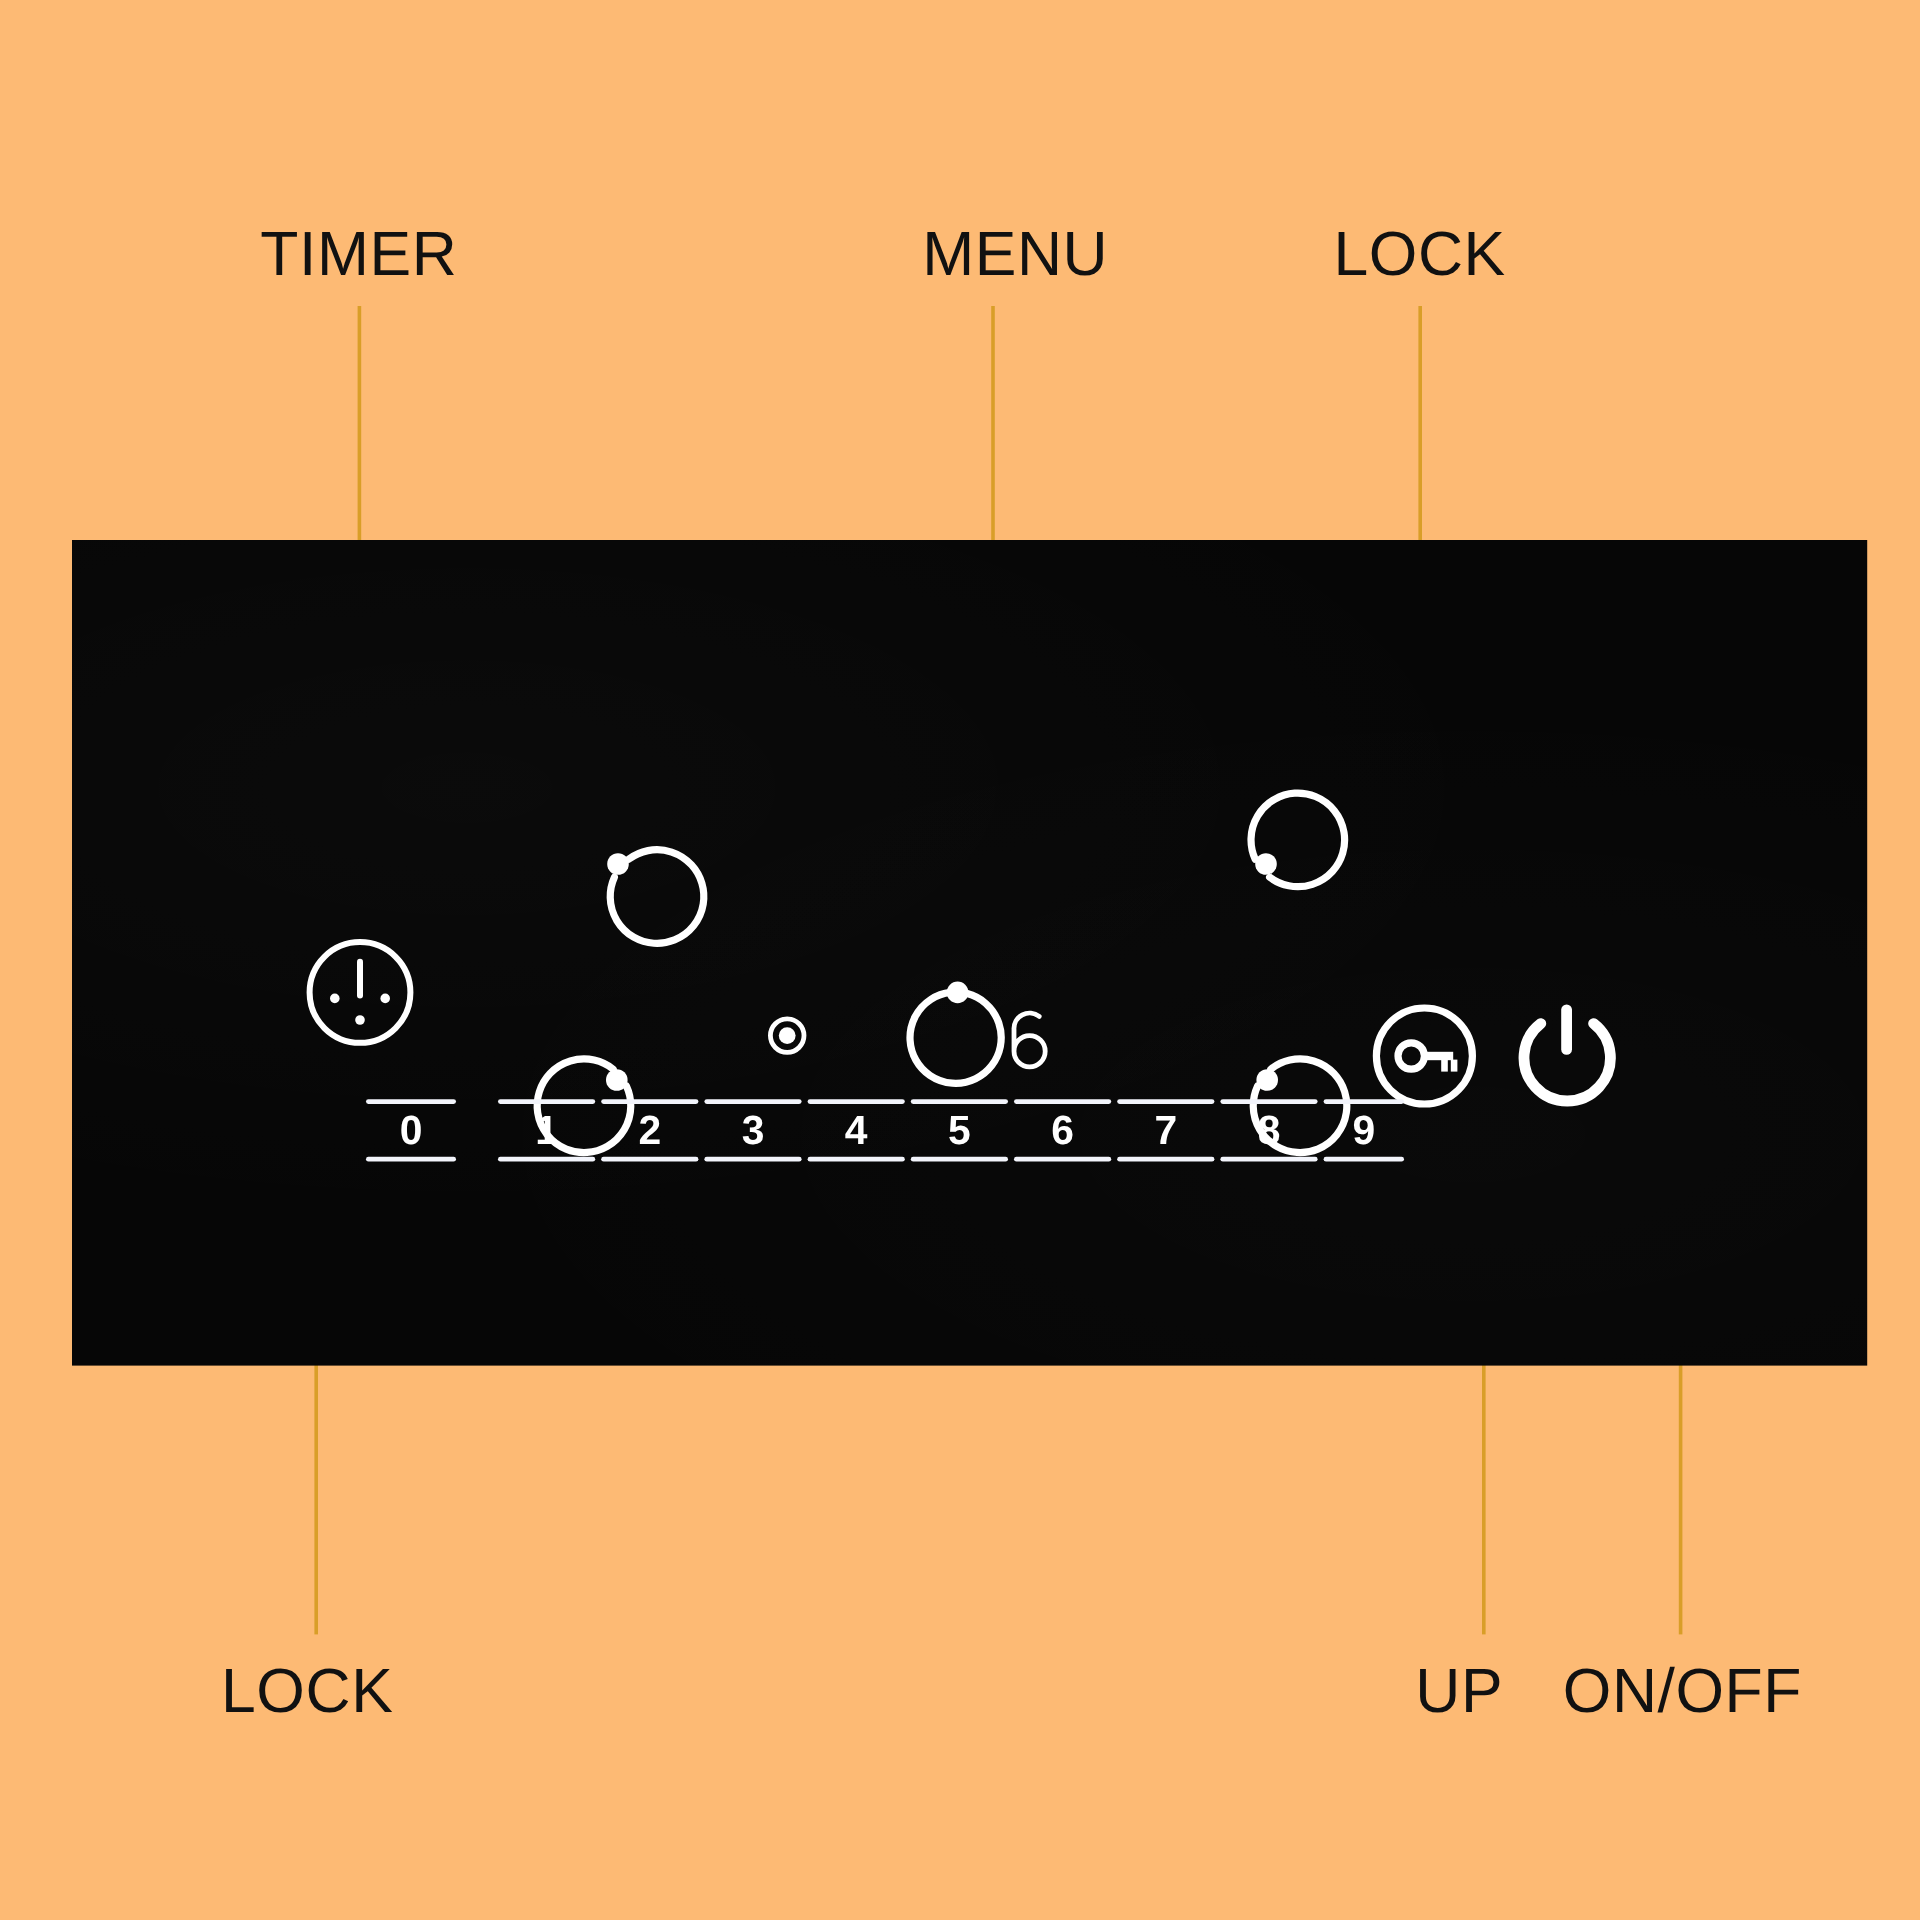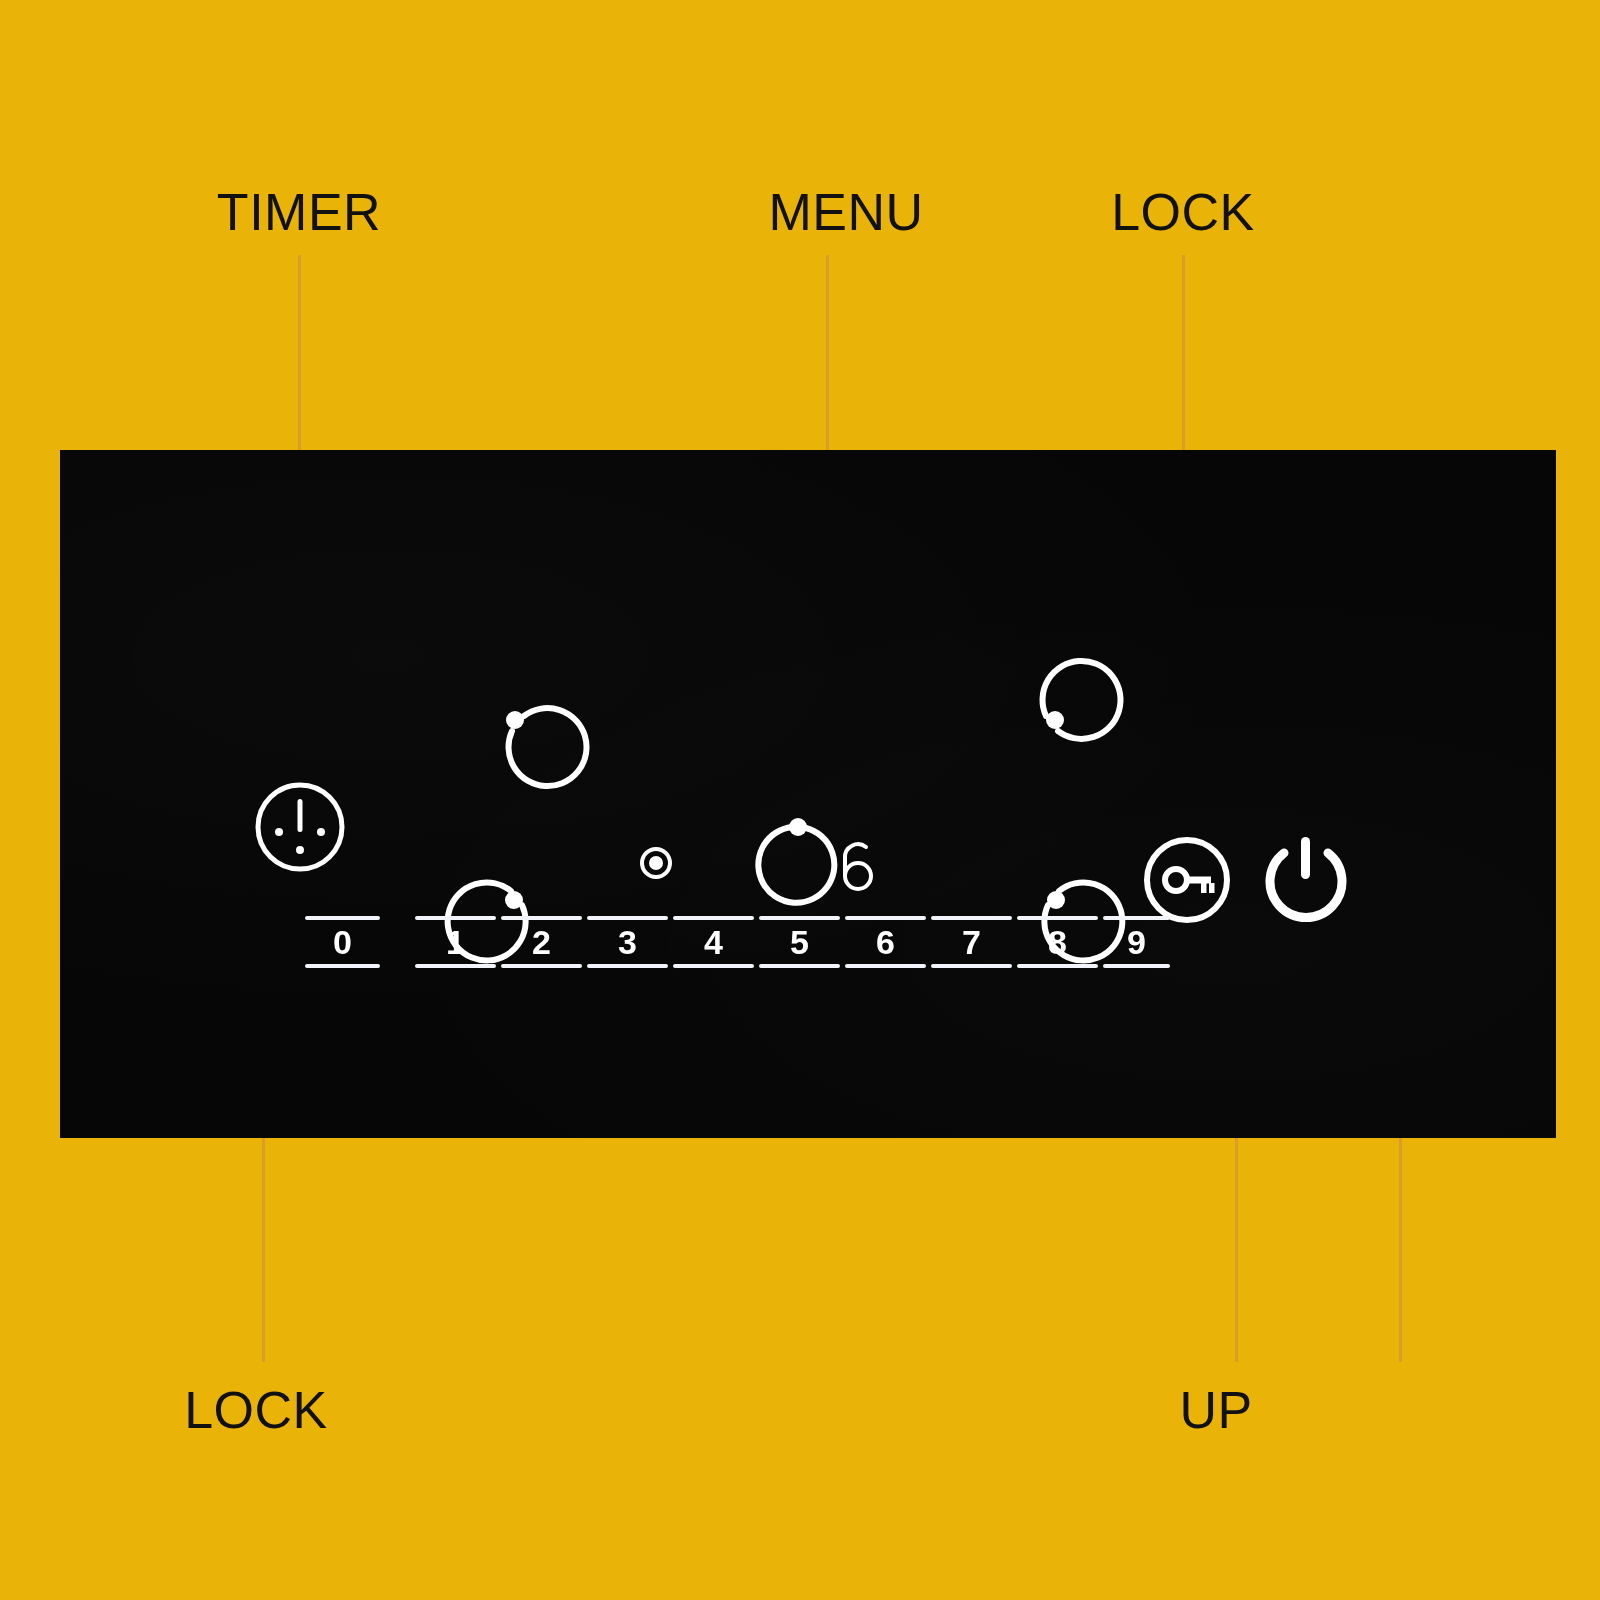--- a/index.html
+++ b/index.html
@@ -4,21 +4,21 @@
 <style>
   html, body {
     margin: 0;
     padding: 0;
     background: #ffffff;
   }
   #stage {
     position: relative;
     width: 1600px;
     height: 1600px;
-    background: #eab308;
+    background: #fdba74;
     font-family: "Liberation Sans", sans-serif;
     overflow: hidden;
   }
 
   
   .callout-label {
     position: absolute;
     color: #111111;
     font-size: 52px;
     font-weight: 400;
@@ -92,20 +92,21 @@
   <div class="callout-label" style="left:299px; top:186px;">TIMER</div>
   <div class="callout-label" style="left:827px; top:186px;margin-left:19px;">MENU</div>
   <div class="callout-label" style="left:1183px; top:186px;">LOCK</div>
 
   <div class="leader-v" style="left:298px; top:255px; height:545px;"></div>
   <div class="leader-v" style="left:826px; top:255px; height:585px;"></div>
   <div class="leader-v" style="left:1182px; top:255px; height:590px;"></div>
 
   <div class="callout-label" style="left:256px; top:1384px;">LOCK</div>
   <div class="callout-label" style="left:1216px; top:1384px;">UP</div>
+  <div class="callout-label" style="left:1402px; top:1384px;">ON/OFF</div>
 
   <div class="leader-h" style="left:262px; top:938px; width:46px;"></div>
   <div class="leader-v" style="left:262px; top:938px; height:424px;"></div>
 
   <div class="leader-h" style="left:1176px; top:938px; width:62px;"></div>
   <div class="leader-v" style="left:1235px; top:938px; height:424px;"></div>
 
   <div class="leader-h" style="left:1318px; top:871px; width:84px;"></div>
   <div class="leader-v" style="left:1399px; top:871px; height:491px;"></div>
 

